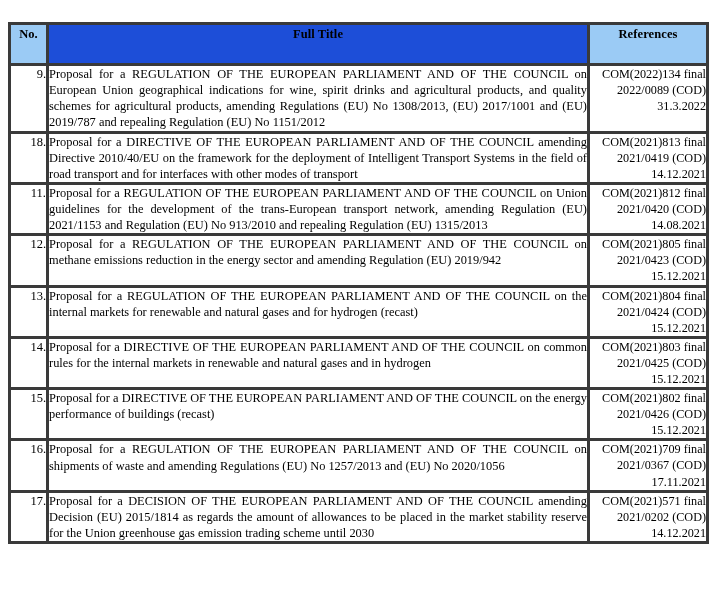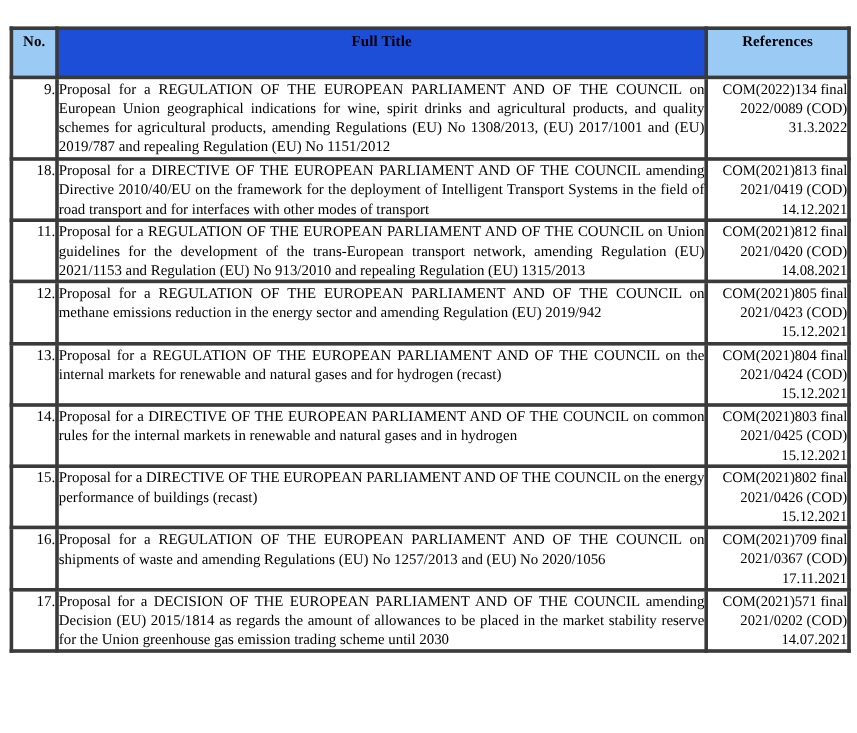--- a/index.html
+++ b/index.html
@@ -158,17 +158,17 @@
           <td class="cell-title" style="border-color: rgb(58, 58, 58);">Proposal for a REGULATION OF THE EUROPEAN PARLIAMENT AND OF THE COUNCIL on shipments of waste and amending Regulations (EU) No 1257/2013 and (EU) No 2020/1056</td>
           <td class="cell-refs" style="border-color: rgb(58, 58, 58);">COM(2021)709 final
 2021/0367 (COD)
 17.11.2021</td>
         </tr>
         <tr>
           <td class="cell-no" style="border-color: rgb(58, 58, 58);">17.</td>
           <td class="cell-title" style="border-color: rgb(58, 58, 58);">Proposal for a DECISION OF THE EUROPEAN PARLIAMENT AND OF THE COUNCIL amending Decision (EU) 2015/1814 as regards the  amount of allowances to be placed in the market stability reserve for the Union greenhouse gas emission trading scheme until 2030</td>
           <td class="cell-refs" style="border-color: rgb(58, 58, 58);">COM(2021)571 final
 2021/0202 (COD)
-14.07.2021</td>
+14.12.2021</td>
         </tr>
       </tbody>
   </table>
 </div>
 
 </body></html>

